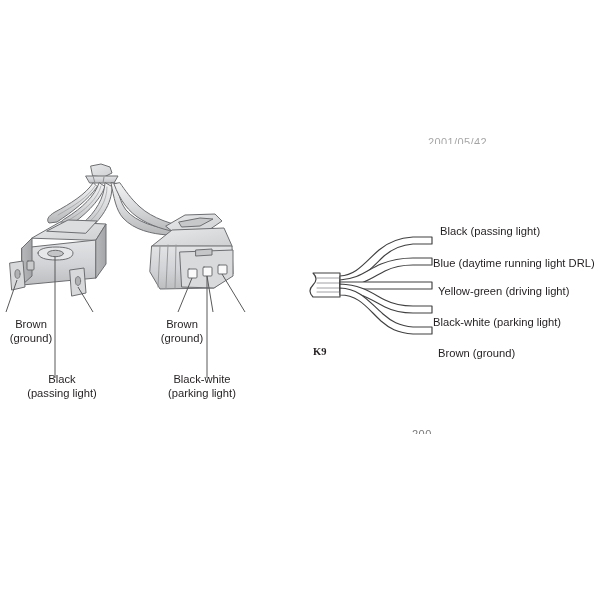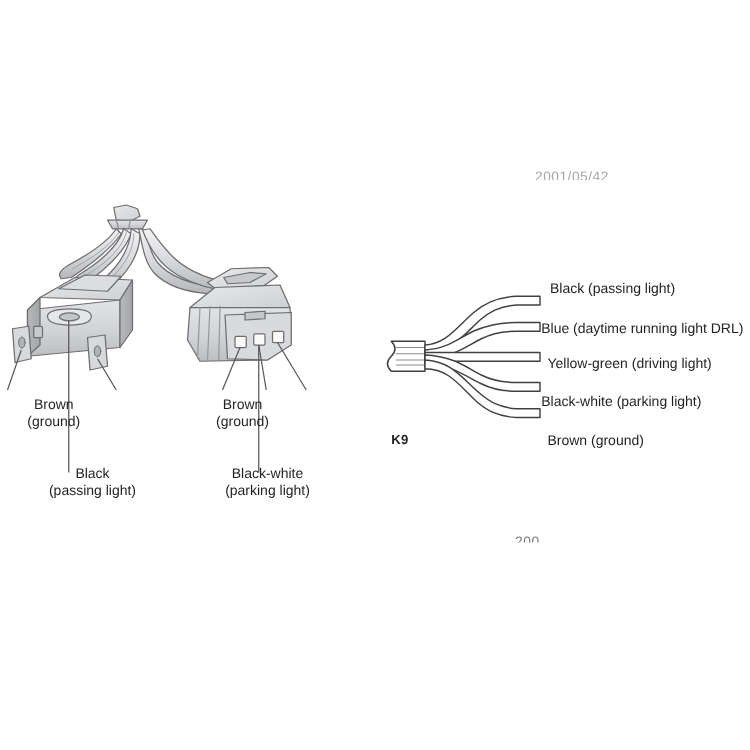--- a/index.html
+++ b/index.html
@@ -17,34 +17,34 @@
   }
   .abs { position: absolute; }
 
   
   .lbl {
     font-size: 11.2px;
     line-height: 13.5px;
     color: #231f20;
     text-align: center;
     white-space: pre-line;
-    margin-left: 12px;
   }
   .lbl-left {
     font-size: 11.2px;
     line-height: 13.5px;
     color: #231f20;
     text-align: left;
     white-space: nowrap;
   }
   .k9 {
     font-size: 10.5px;
     font-weight: bold;
     color: #231f20;
     letter-spacing: .2px;
+    font-family: Liberation Serif, serif;
   }
 
   
   .ghost-top {
     font-size: 11px;
     color: #5b5b5b;
     letter-spacing: .4px;
     overflow: hidden;
     height: 7px;
     line-height: 11px;

